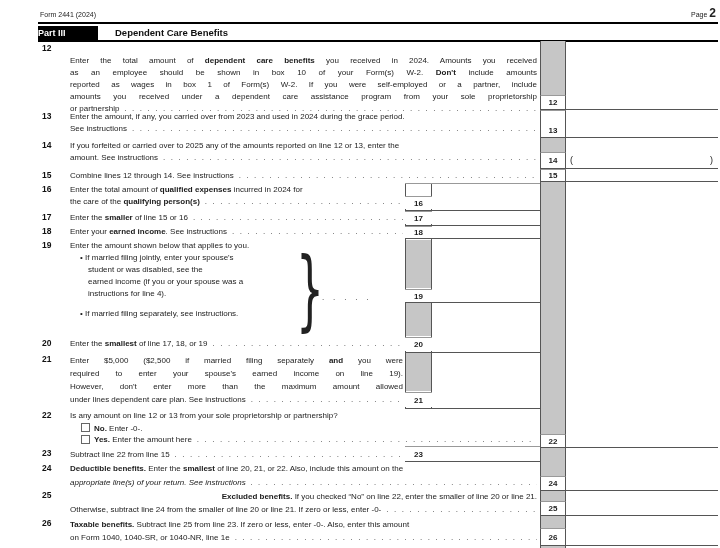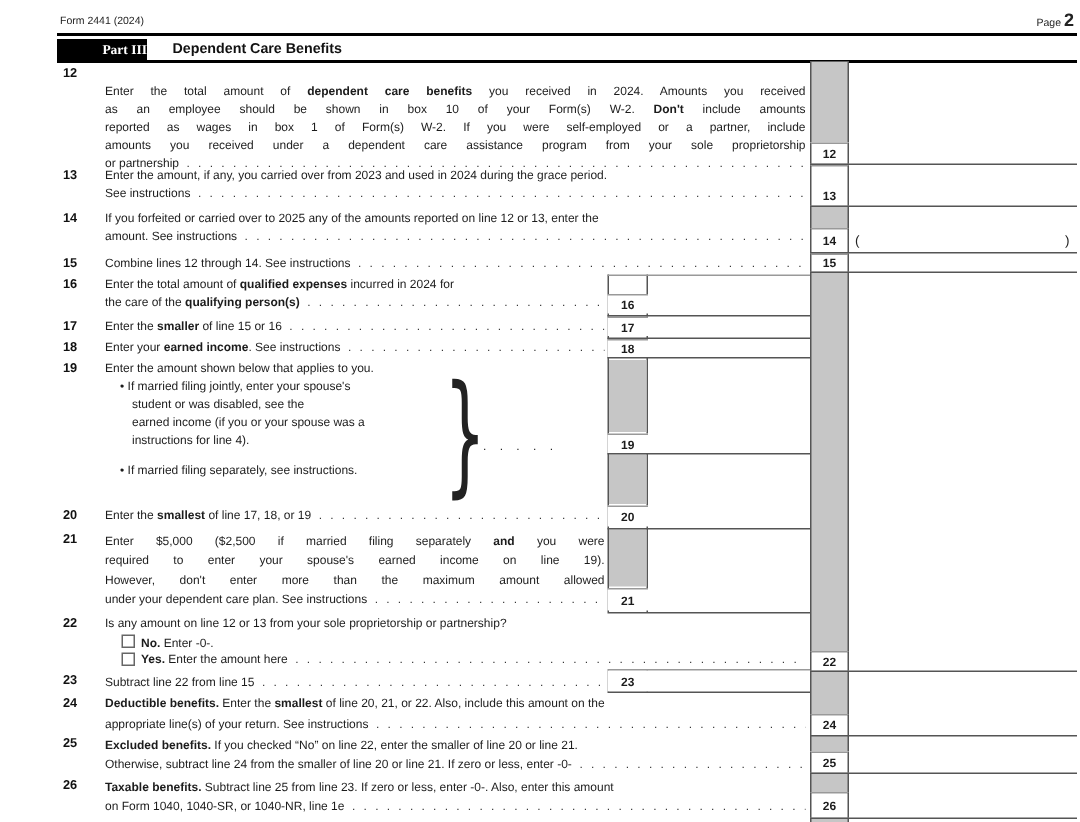--- a/index.html
+++ b/index.html
@@ -5,21 +5,21 @@
   html,body{margin:0;padding:0;background:#fff;}
   .page{position:relative;width:720px;height:548px;background:#fff;overflow:hidden;
         font-family:"Liberation Sans","DejaVu Sans",sans-serif;color:#1c1c1c;}
   .abs{position:absolute;}
   .hdr-form{left:40px;top:11px;font-size:7px;color:#222;}
   .hdr-page{right:4px;top:6px;font-size:7px;color:#222;}
   .hdr-page b{font-size:12px;}
   .rule{position:absolute;background:#000;}
   .partbar{left:38px;top:26px;width:680px;height:14px;}
   .partbox{position:absolute;left:0;top:0;width:60px;height:14px;background:#000;color:#fff;
-           font-size:9px;font-weight:bold;text-align:right;line-height:14px;font-family:Liberation Serif, serif;}
+           font-size:9px;font-weight:bold;text-align:left;line-height:14px;}
   .parttitle{position:absolute;left:77px;top:1px;font-size:9.5px;font-weight:bold;color:#111;}
   
   .graycol{left:540px;top:41px;width:26px;height:507px;background:#c6c6c6;
            border-left:1px solid #555;border-right:1px solid #555;box-sizing:border-box;}
   .midcol{left:405px;top:183px;width:27px;height:225px;background:#fff;
           border-left:1px solid #555;border-right:1px solid #555;box-sizing:border-box;}
   .midgray{position:absolute;left:0;width:25px;background:#c6c6c6;}
   .numbox{position:absolute;background:#fff;display:flex;align-items:center;justify-content:center;
           font-size:8px;font-weight:bold;border-top:1px solid #999;box-sizing:border-box;}
   .numbox-r{left:540px;width:26px;border-left:1px solid #555;border-right:1px solid #555;}
@@ -219,43 +219,43 @@
   <div class="txt" style="left:322px;top:292px;width:80px;white-space:pre;">.    .    .    .    .</div>
 
   <div class="txt fl" style="left:70px;top:338px;width:333px;">
     <span>Enter the </span><b>smallest</b><span> of line 17, 18, or 19</span><span class="dots">................................................................................</span>
   </div>
 
   <div class="txt" style="left:70px;top:354px;width:333px;line-height:13px;">
     <div class="jl"><span>Enter $5,000 ($2,500 if married filing separately </span><b>and</b><span> you were</span></div>
     <div class="jl"><span>required to enter your spouse's earned income on line 19).</span></div>
     <div class="jl"><span>However, don't enter more than the maximum amount allowed</span></div>
-    <div class="fl"><span>under your dependent care plan. See instructions</span><span class="dots">................................................................................</span></div>
+    <div class="fl"><span>under lines dependent care plan. See instructions</span><span class="dots">................................................................................</span></div>
   </div>
 
   <div class="txt" style="left:70px;top:410px;width:467px;">
     <span>Is any amount on line 12 or 13 from your sole proprietorship or partnership?</span>
   </div>
   <div class="txt" style="left:81px;top:422px;width:456px;">
     <span class="cb"></span><b>No.</b><span> Enter -0-.</span>
   </div>
   <div class="txt fl" style="left:81px;top:434px;width:456px;">
     <span class="cb"></span><b>Yes.</b><span> Enter the amount here</span><span class="dots">................................................................................</span>
   </div>
 
   <div class="txt fl" style="left:70px;top:449px;width:333px;">
     <span>Subtract line 22 from line 15</span><span class="dots">................................................................................</span>
   </div>
 
   <div class="txt" style="left:70px;top:463px;width:467px;">
     <div><b>Deductible benefits.</b><span> Enter the </span><b>smallest</b><span> of line 20, 21, or 22. Also, include this amount on the</span></div>
-    <div class="fl" style="margin-top:2px;"><span>appropriate line(s) of your return. See instructions</span><span class="dots">................................................................................</span></div>
-  </div>
-
-  <div class="txt" style="left:70px;top:490px;width:467px;line-height:13px;">
+    <div class="fl" style="margin-top:2px;font-style:italic;"><span>appropriate line(s) of your return. See instructions</span><span class="dots">................................................................................</span></div>
+  </div>
+
+  <div class="txt" style="left:70px;top:490px;width:467px;line-height:13px;text-align:right;">
     <div><b>Excluded benefits.</b><span> If you checked “No” on line 22, enter the smaller of line 20 or line 21.</span></div>
     <div class="fl"><span>Otherwise, subtract line 24 from the smaller of line 20 or line 21. If zero or less, enter -0-</span><span class="dots">................................................................................</span></div>
   </div>
 
   <div class="txt" style="left:70px;top:518px;width:467px;line-height:13px;">
     <div><b>Taxable benefits.</b><span> Subtract line 25 from line 23. If zero or less, enter -0-. Also, enter this amount</span></div>
     <div class="fl"><span>on Form 1040, 1040-SR, or 1040-NR, line 1e</span><span class="dots">................................................................................</span></div>
   </div>
 
 </div>

